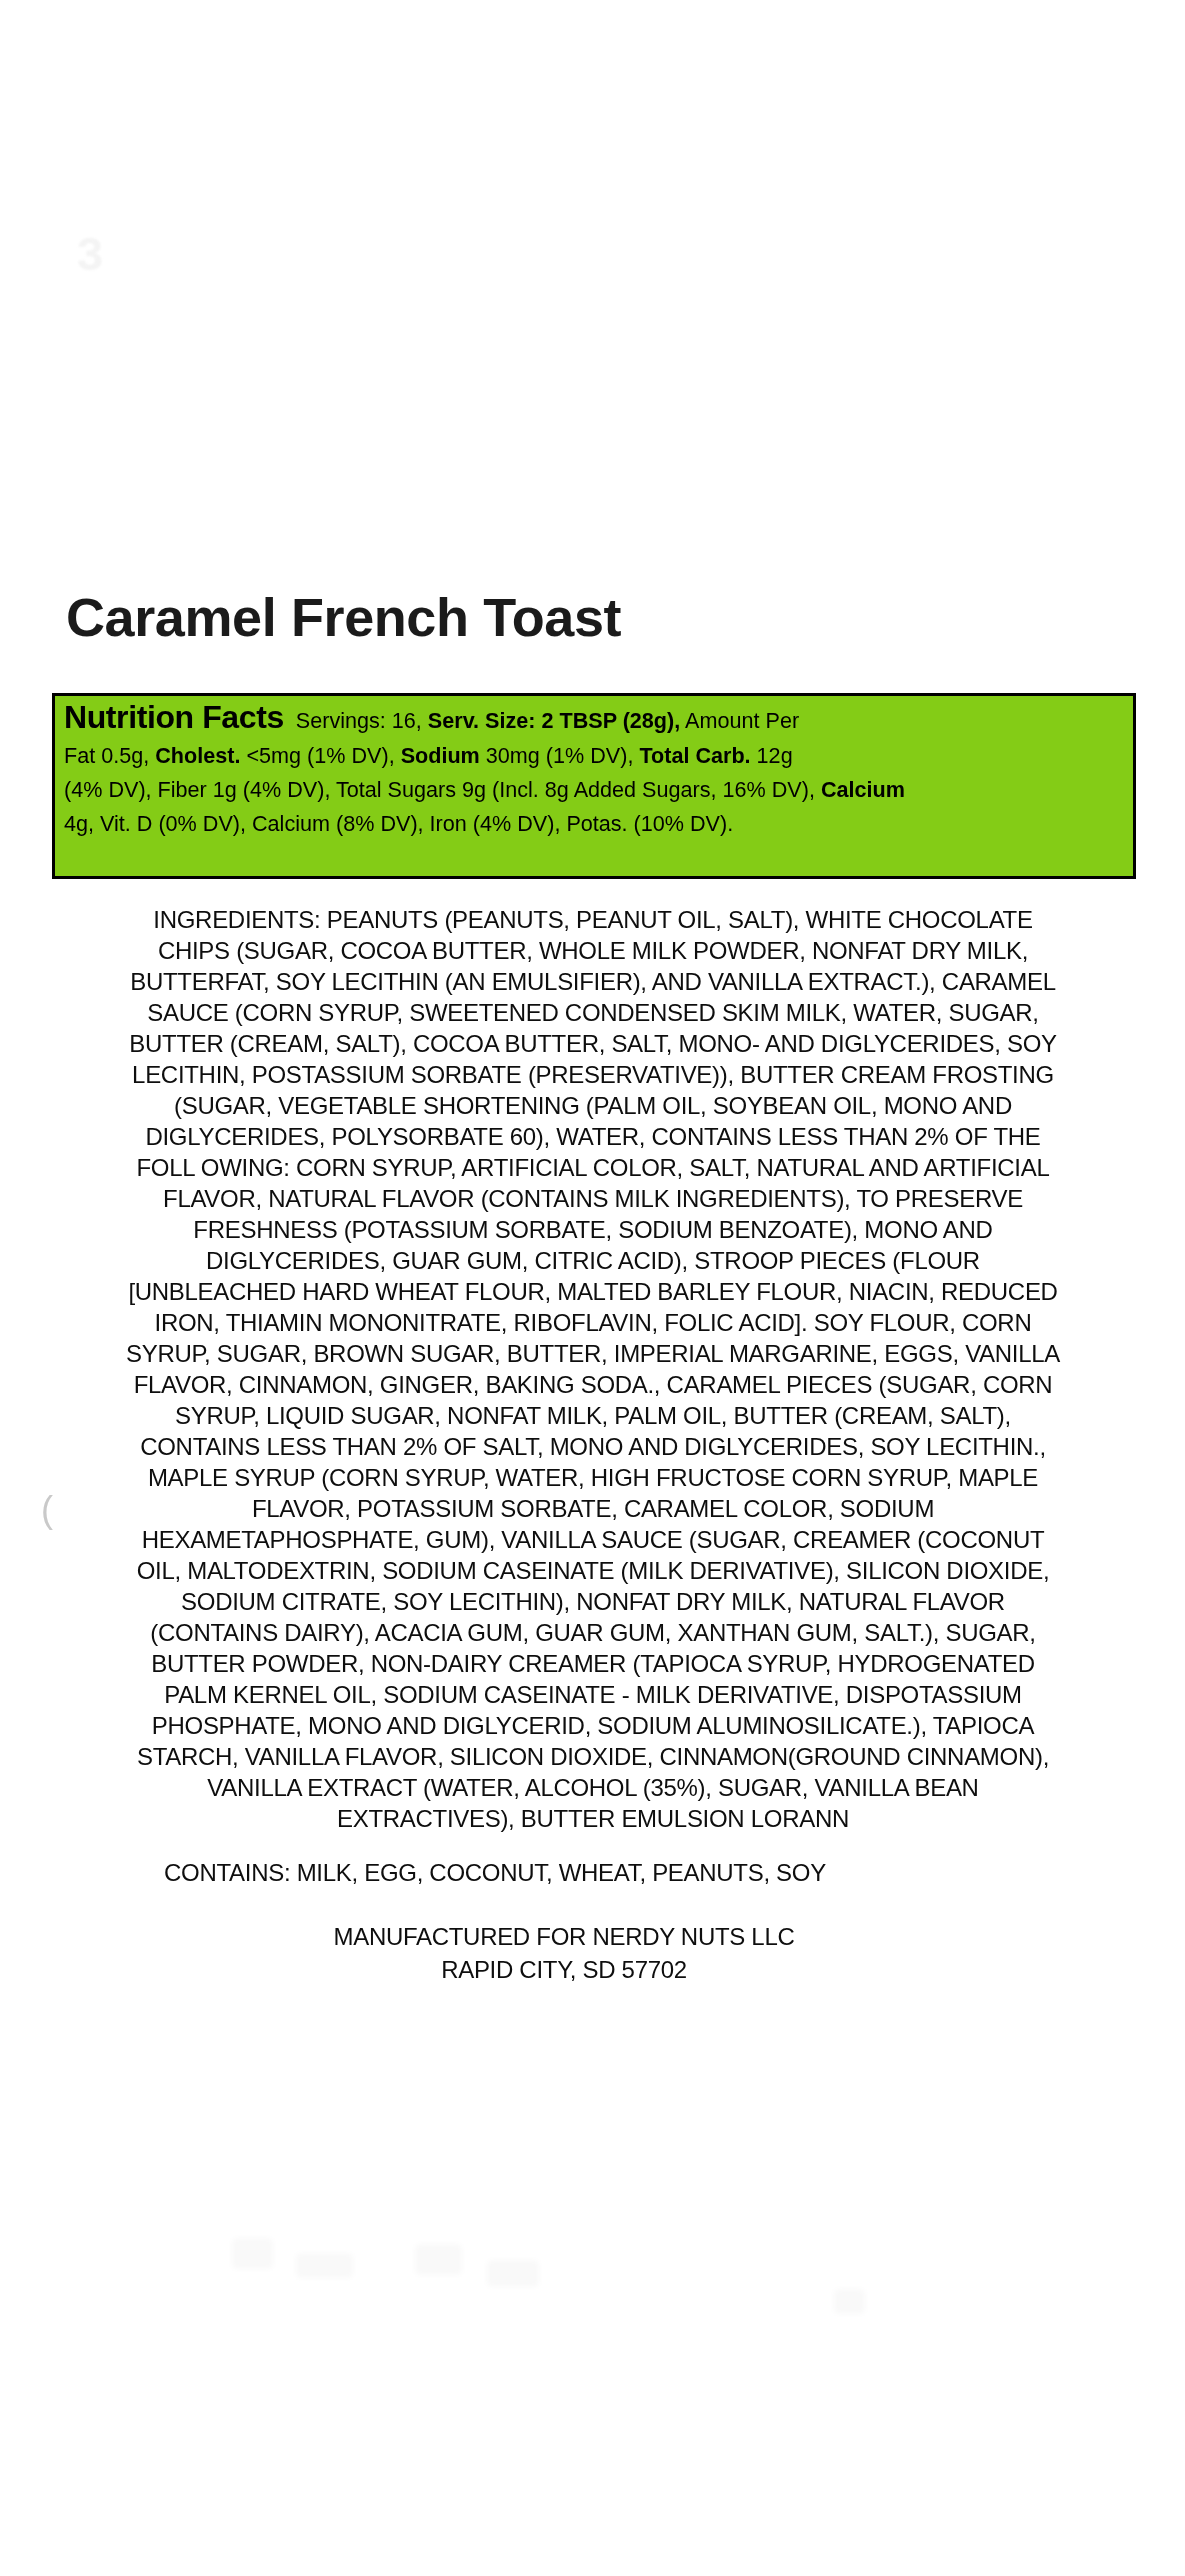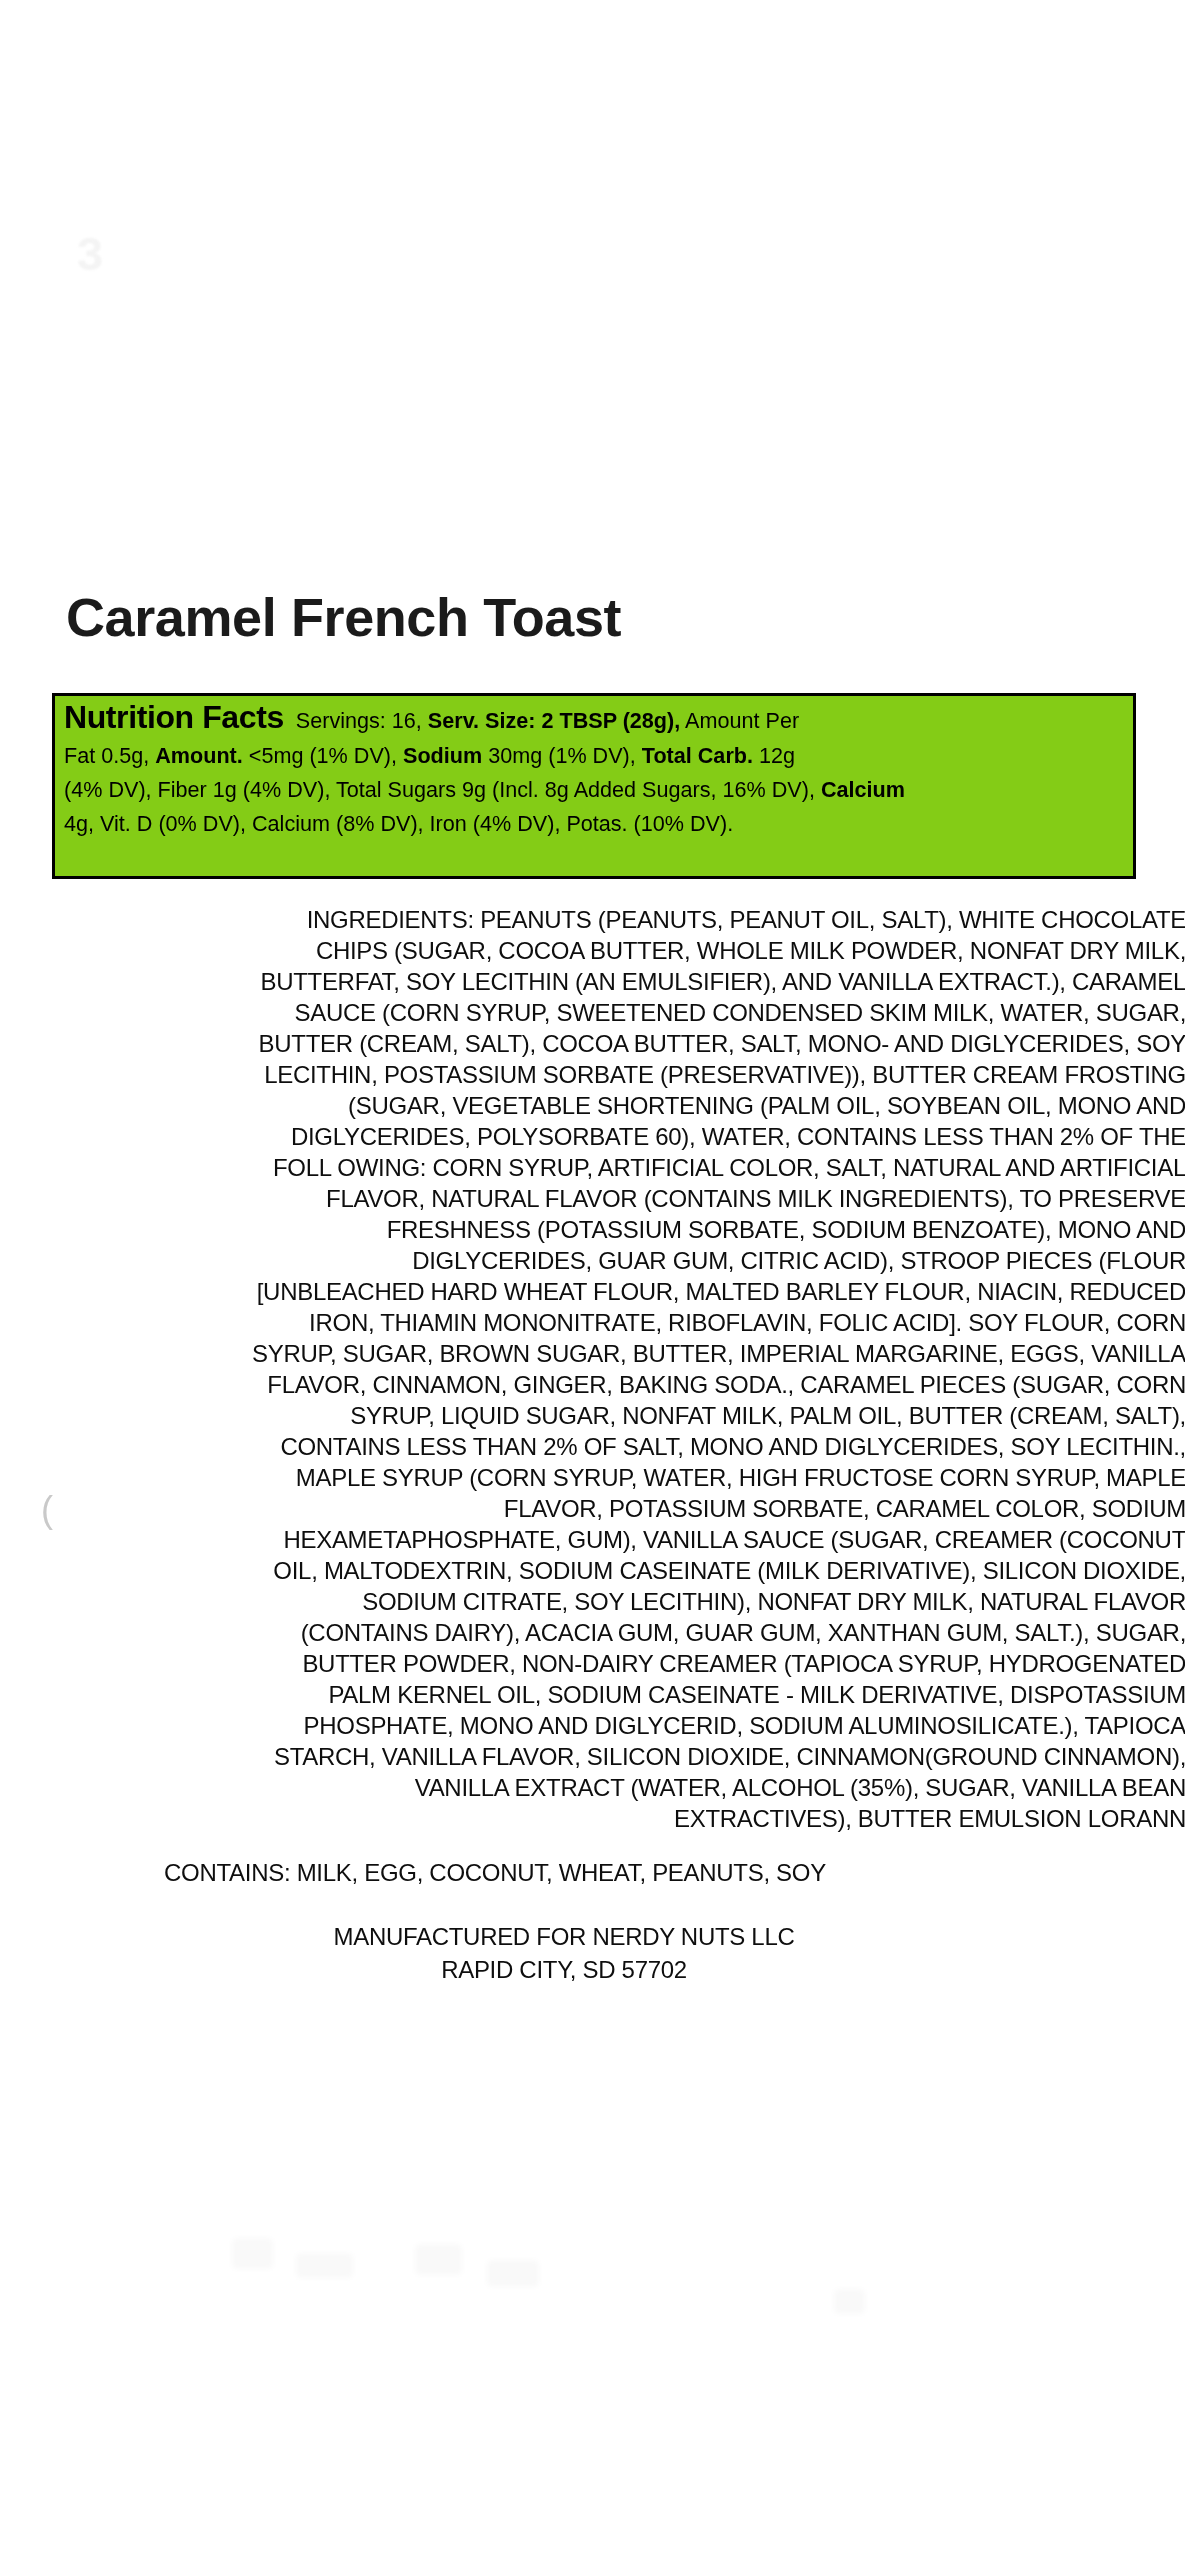--- a/index.html
+++ b/index.html
@@ -81,21 +81,21 @@
 
   
   .ingredients {
     position: absolute;
     left: 0;
     top: 904px;
     width: 1186px;
     font-size: 24px;
     line-height: 31px;
     letter-spacing: -0.3px;
-    text-align: right;
+    text-align: center;
     white-space: pre-line;
     color: #0e0e0e;
   }
   .contains {
     position: absolute;
     left: 0;
     top: 1859px;
     width: 990px;
     font-size: 24px;
     letter-spacing: -0.3px;
@@ -119,21 +119,21 @@
 
 <div class="page">
 
   <div class="wm-digit">3</div>
 
   <h1 class="title">Caramel French Toast</h1>
 
   <section class="nf-box">
     <div id="nf-text">
         <div class="nf-line nf-line-1"><span class="s-title">Nutrition Facts</span><span class="s-reg">  Servings: 16, </span><span class="s-bold">Serv. Size: 2 TBSP (28g),</span><span class="s-reg"> Amount Per</span></div>
-        <div class="nf-line nf-line-3"><span class="s-reg">Fat 0.5g, </span><span class="s-bold">Amount.</span><span class="s-reg"> &lt;5mg (1% DV), </span><span class="s-bold">Sodium</span><span class="s-reg"> 30mg (1% DV), </span><span class="s-bold">Total Carb.</span><span class="s-reg"> 12g</span></div>
+        <div class="nf-line nf-line-3"><span class="s-reg">Fat 0.5g, </span><span class="s-bold">Cholest.</span><span class="s-reg"> &lt;5mg (1% DV), </span><span class="s-bold">Sodium</span><span class="s-reg"> 30mg (1% DV), </span><span class="s-bold">Total Carb.</span><span class="s-reg"> 12g</span></div>
         <div class="nf-line nf-line-4"><span class="s-reg">(4% DV), Fiber 1g (4% DV), Total Sugars 9g (Incl. 8g Added Sugars, 16% DV), </span><span class="s-bold">Calcium</span></div>
         <div class="nf-line nf-line-5"><span class="s-reg">4g, Vit. D (0% DV), Calcium (8% DV), Iron (4% DV), Potas. (10% DV).</span></div>
       </div>
   </section>
 
   <div class="ingredients">INGREDIENTS: PEANUTS (PEANUTS, PEANUT OIL, SALT), WHITE CHOCOLATE
 CHIPS (SUGAR, COCOA BUTTER, WHOLE MILK POWDER, NONFAT DRY MILK,
 BUTTERFAT, SOY LECITHIN (AN EMULSIFIER), AND VANILLA EXTRACT.), CARAMEL
 SAUCE (CORN SYRUP, SWEETENED CONDENSED SKIM MILK, WATER, SUGAR,
 BUTTER (CREAM, SALT), COCOA BUTTER, SALT, MONO- AND DIGLYCERIDES, SOY

